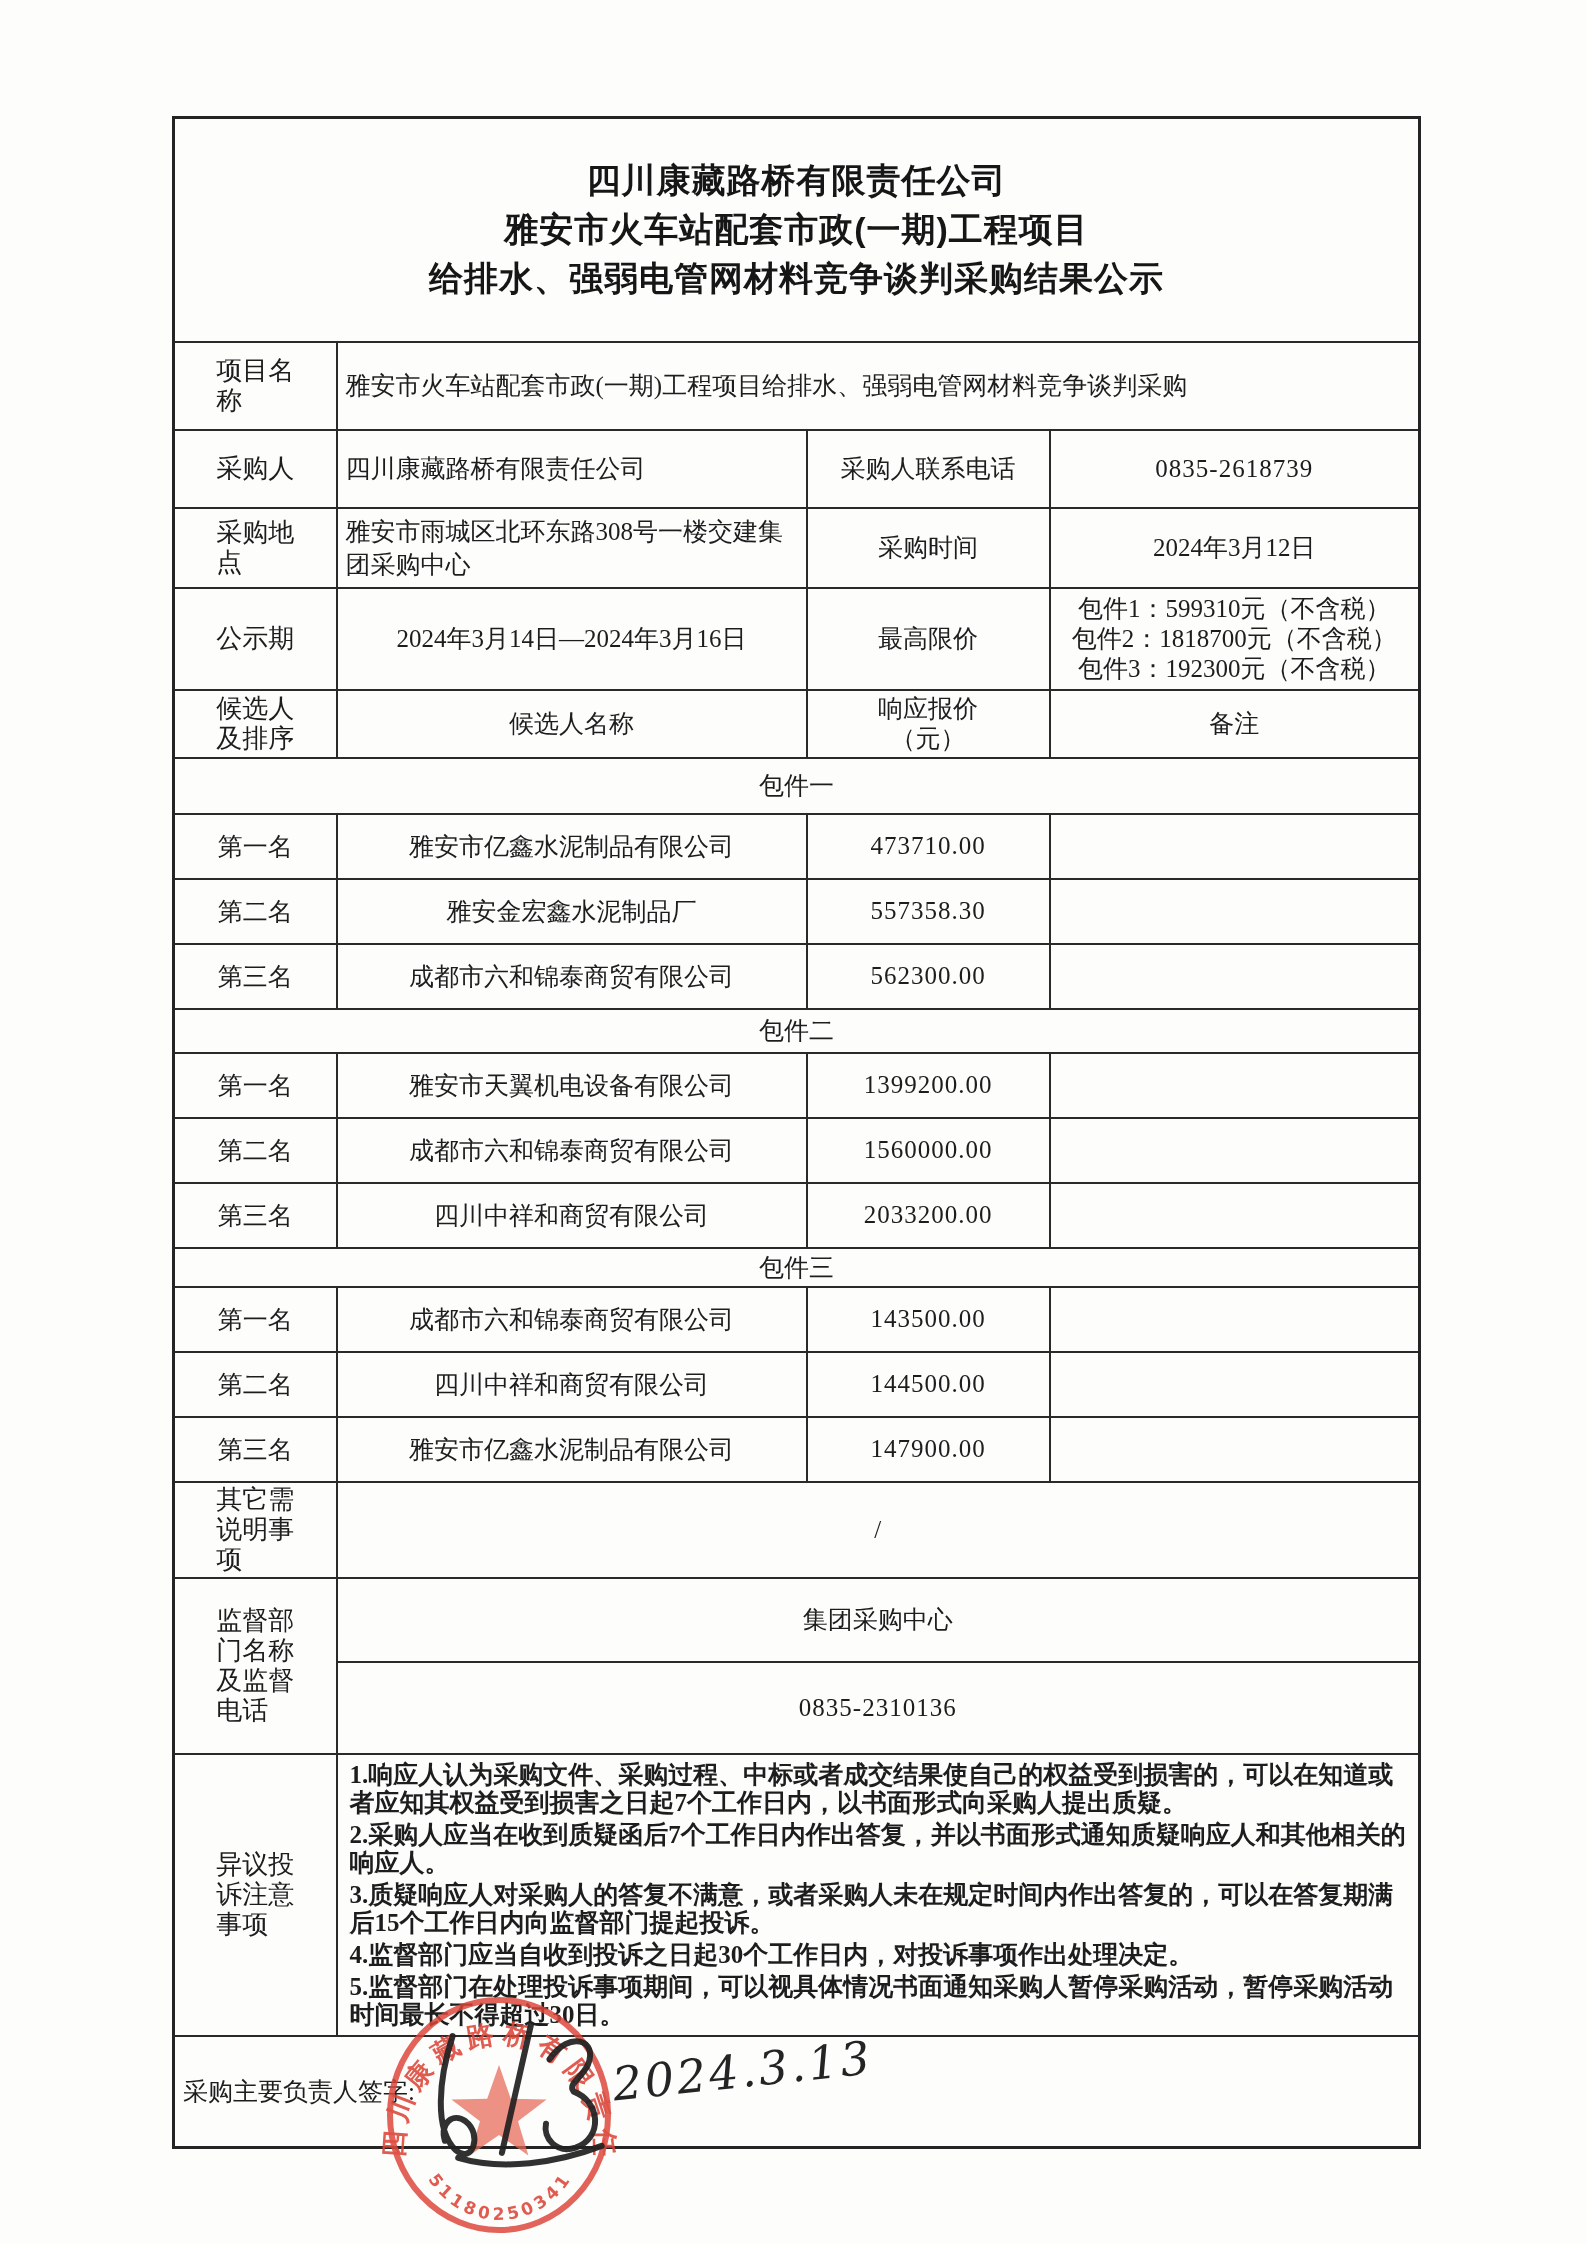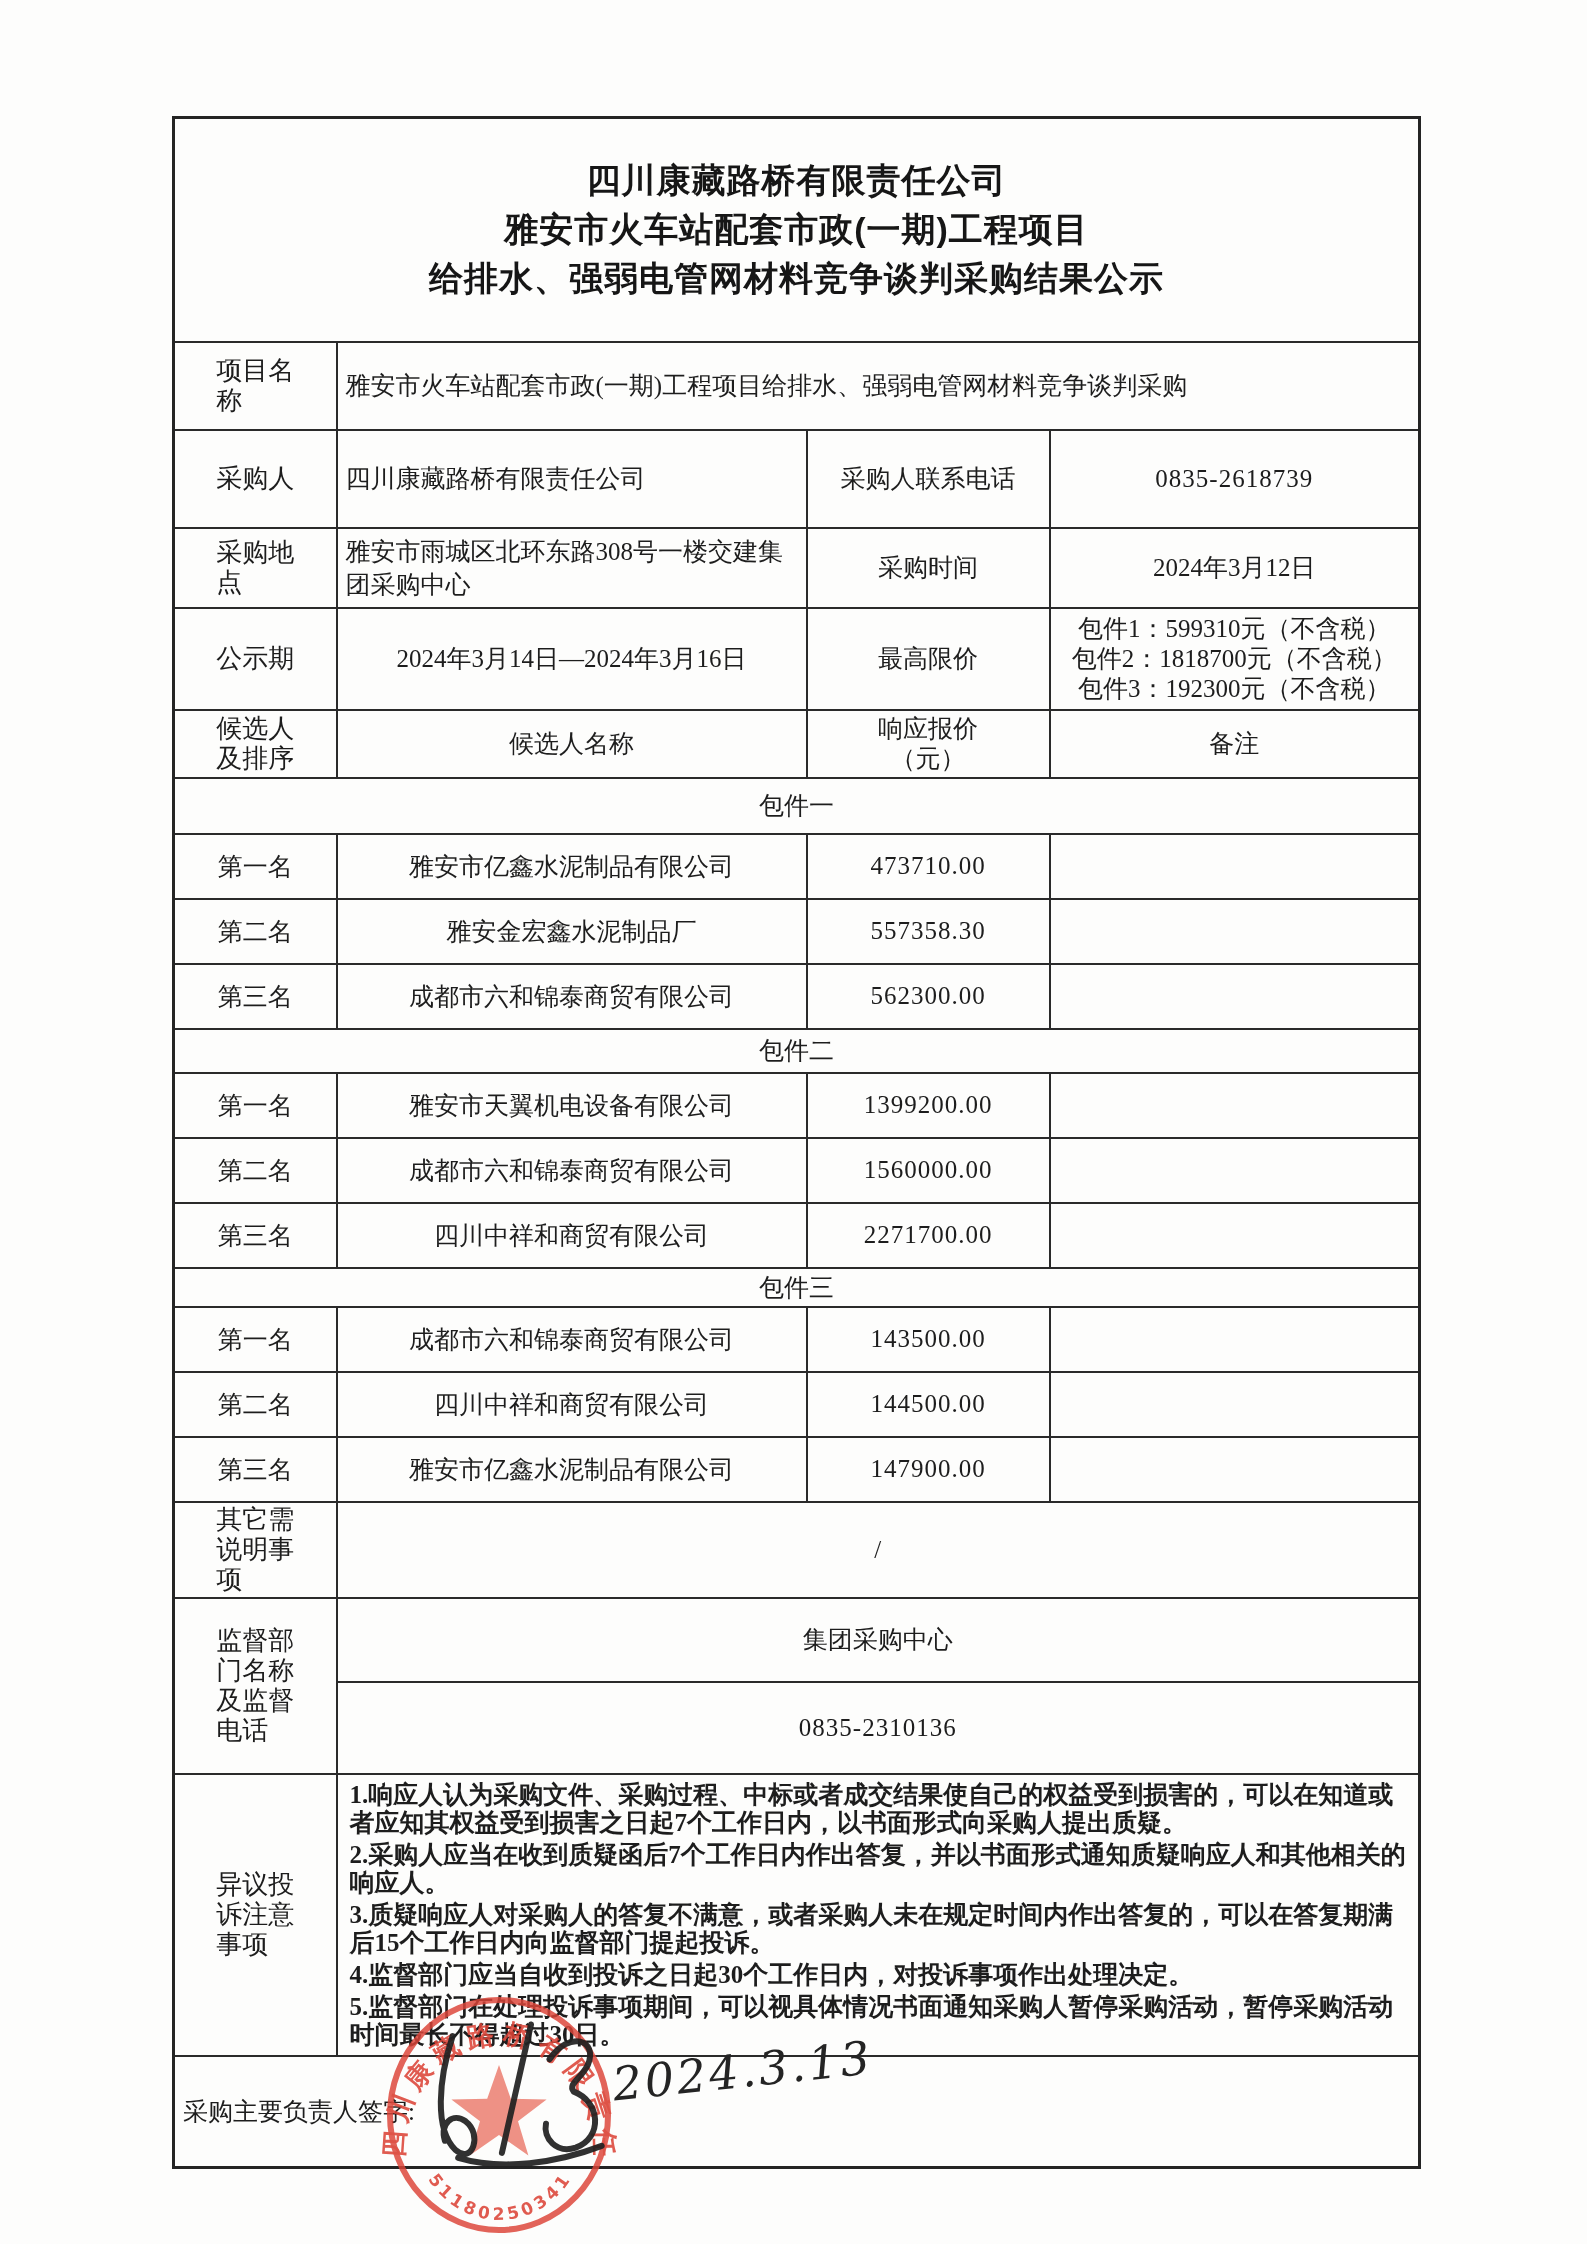--- a/index.html
+++ b/index.html
@@ -75,21 +75,21 @@
         <div class="title-line">给排水、强弱电管网材料竞争谈判采购结果公示</div>
       </td>
     </tr>
 
     <tr style="height:88px">
       <td class="lbl"><span class="lblin">项目名
 称</span></td>
       <td colspan="3" class="left">雅安市火车站配套市政(一期)工程项目给排水、强弱电管网材料竞争谈判采购</td>
     </tr>
 
-    <tr style="height:98px">
+    <tr style="height:78px">
       <td class="lbl"><span class="lblin">采购人</span></td>
       <td class="left">四川康藏路桥有限责任公司</td>
       <td class="ctr">采购人联系电话</td>
       <td class="ctr num">0835-2618739</td>
     </tr>
 
     <tr style="height:80px">
       <td class="lbl"><span class="lblin">采购地
 点</span></td>
       <td class="left">雅安市雨城区北环东路308号一楼交建集团采购中心</td>
@@ -148,21 +148,21 @@
     </tr>
     <tr style="height:65px">
       <td class="ctr">第二名</td>
       <td class="ctr">成都市六和锦泰商贸有限公司</td>
       <td class="num">1560000.00</td>
       <td class="ctr"></td>
     </tr>
     <tr style="height:65px">
       <td class="ctr">第三名</td>
       <td class="ctr">四川中祥和商贸有限公司</td>
-      <td class="num">2271700.00</td>
+      <td class="num">2033200.00</td>
       <td class="ctr"></td>
     </tr>
 
     <tr style="height:32px">
           <td colspan="4" class="band-cell">包件三</td>
         </tr>
     <tr style="height:65px">
       <td class="ctr">第一名</td>
       <td class="ctr">成都市六和锦泰商贸有限公司</td>
       <td class="num">143500.00</td>

